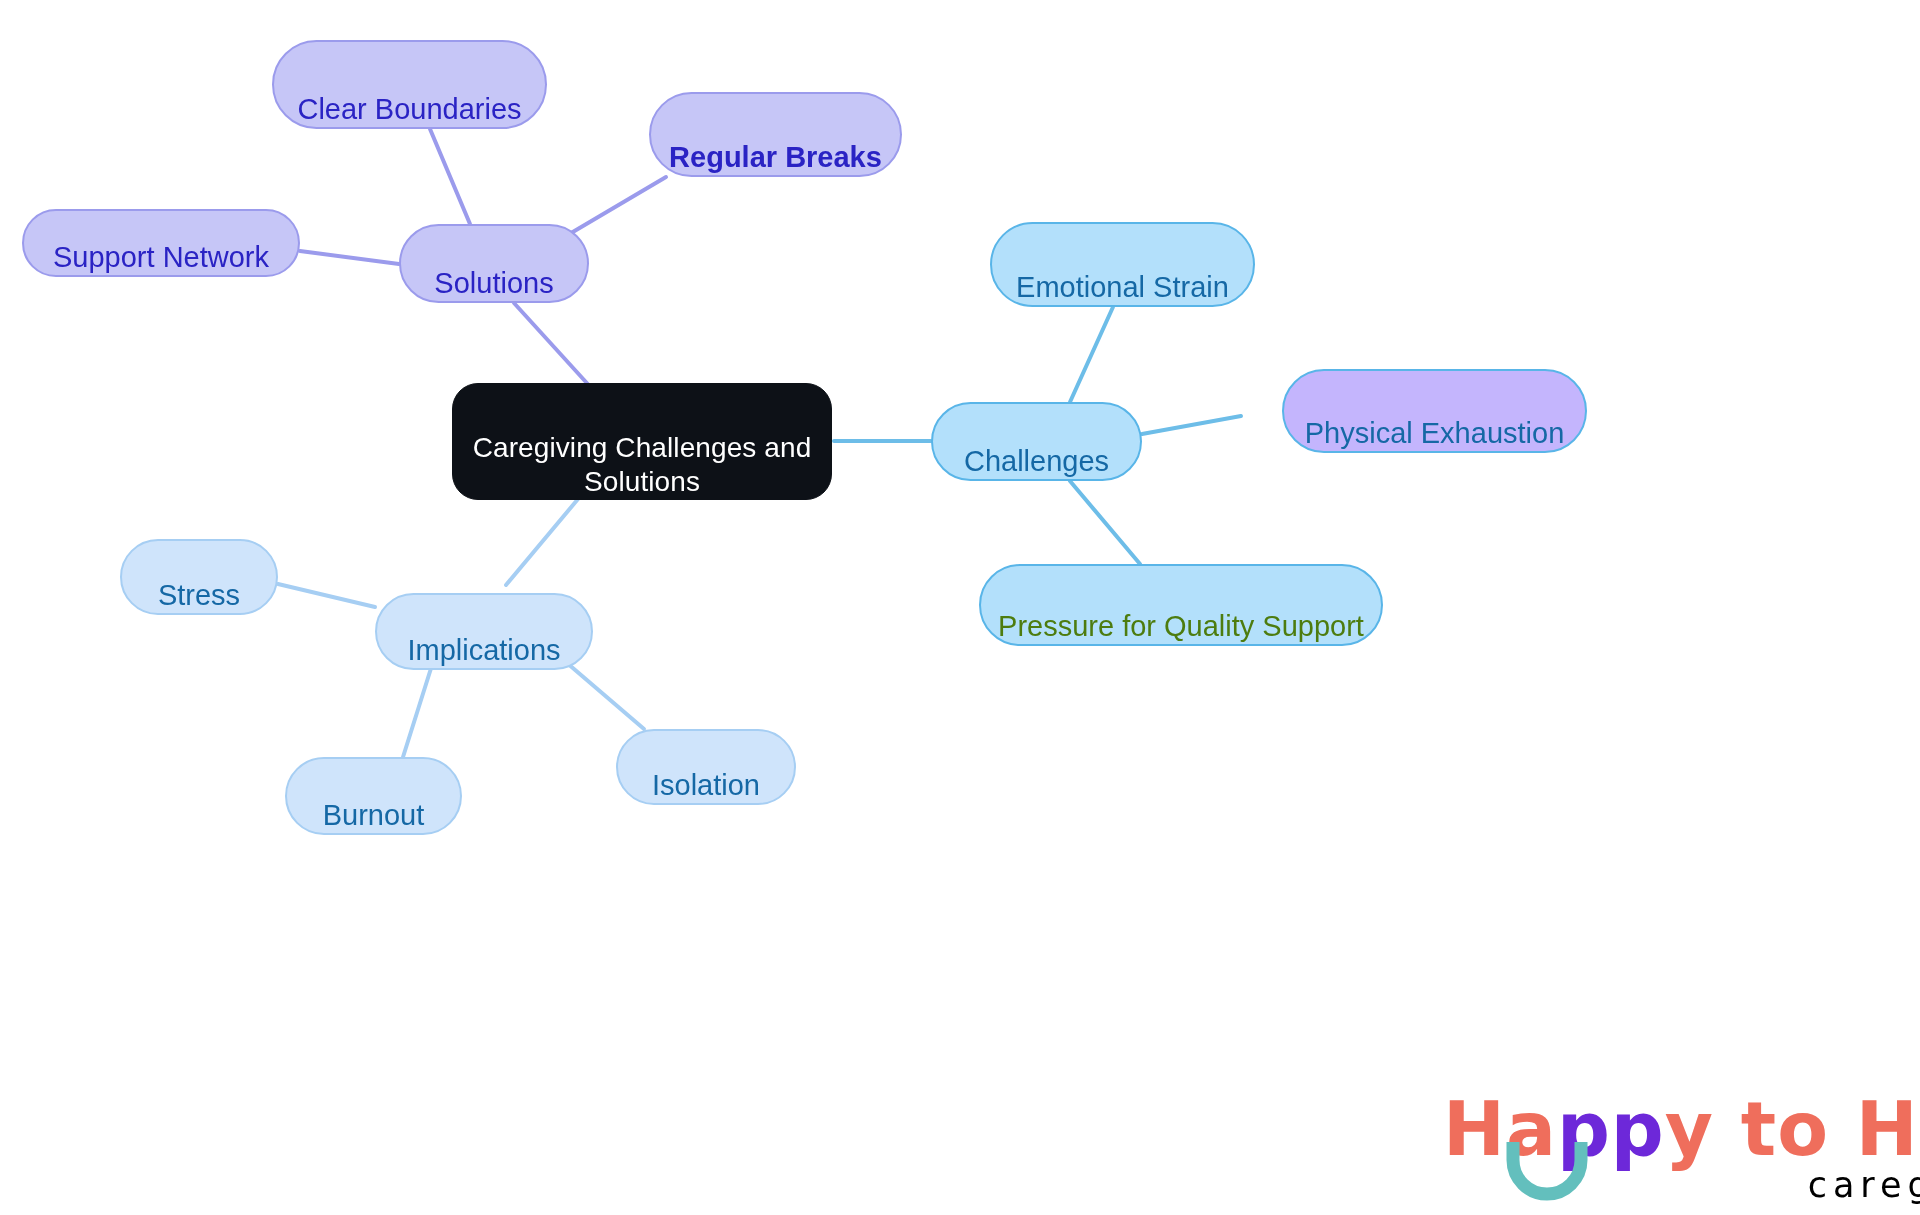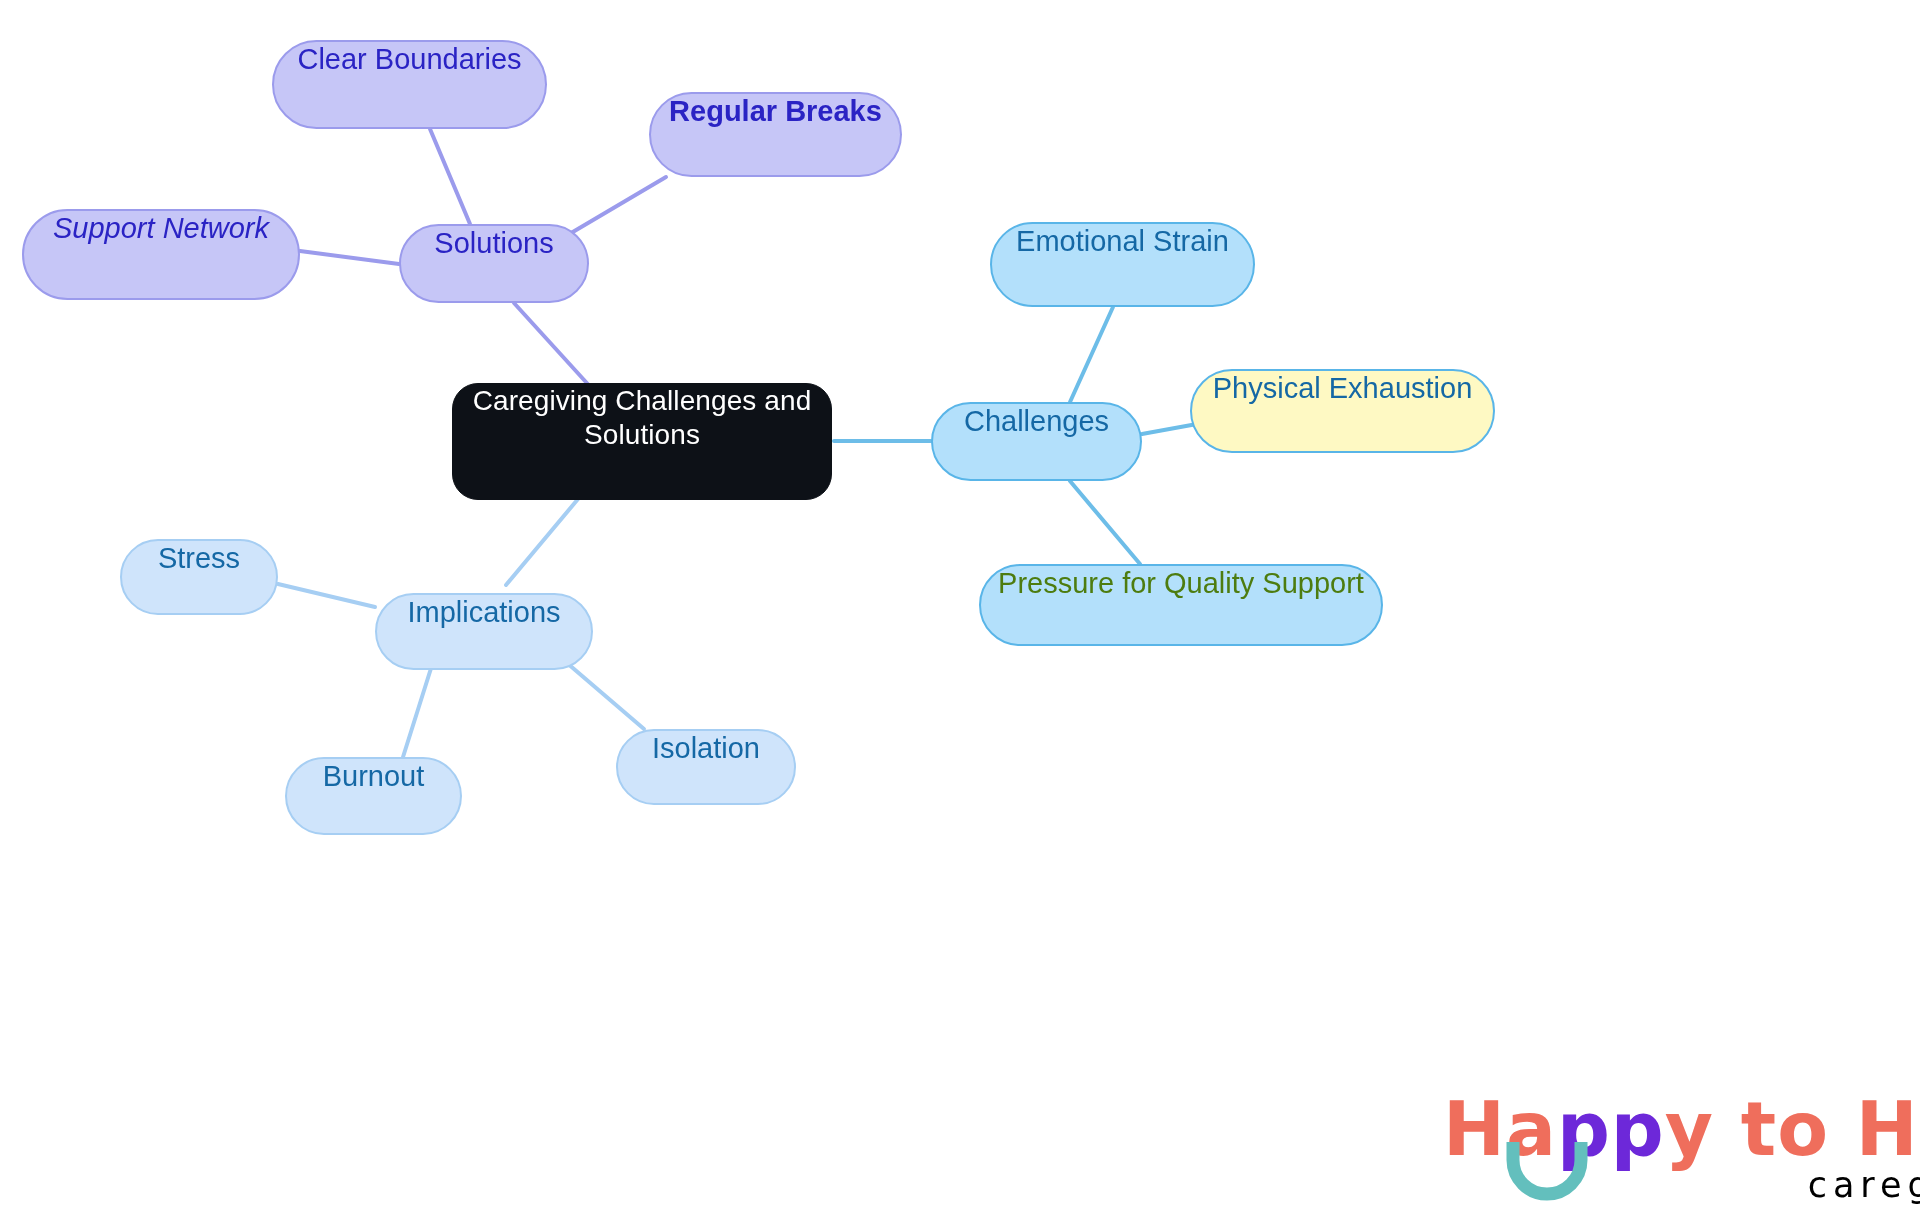--- a/index.html
+++ b/index.html
@@ -23,21 +23,21 @@
     left: 0;
     top: 0;
     width: 1920px;
     height: 1215px;
     pointer-events: none;
   }
   .node {
     position: absolute;
     box-sizing: border-box;
     display: flex;
-    align-items: flex-start;
+    align-items: flex-end;
     justify-content: center;
     text-align: center;
     border-style: solid;
     border-width: 2px;
     line-height: 1.22;
     white-space: pre-line;
     padding: 0 10px;
   }
   .node-root {
     border-radius: 26px;
@@ -98,24 +98,24 @@
       <line x1="433" y1="662" x2="403" y2="757" stroke="#a6cef3" stroke-width="4" stroke-linecap="round"></line>
       <line x1="560" y1="657" x2="644" y2="729" stroke="#a6cef3" stroke-width="4" stroke-linecap="round"></line>
     </svg>
 
   <div id="nodes">
       <div class="node node-root" style="left: 452px; top: 383px; width: 380px; height: 117px; background: rgb(13, 17, 23); border-color: rgb(13, 17, 23); color: rgb(255, 255, 255);"><span>Caregiving Challenges and
 Solutions</span></div>
       <div class="node node-branch" style="left: 399px; top: 224px; width: 190px; height: 79px; background: rgb(198, 198, 247); border-color: rgb(155, 155, 236); color: rgb(42, 35, 196);"><span>Solutions</span></div>
       <div class="node node-leaf" style="left: 272px; top: 40px; width: 275px; height: 89px; background: rgb(198, 198, 247); border-color: rgb(155, 155, 236); color: rgb(42, 35, 196);"><span>Clear Boundaries</span></div>
       <div class="node node-leaf" style="left: 649px; top: 92px; width: 253px; height: 85px; background: rgb(198, 198, 247); border-color: rgb(155, 155, 236); color: rgb(42, 35, 196); font-weight: bold;"><span>Regular Breaks</span></div>
-      <div class="node node-leaf" style="left: 22px; top: 209px; width: 278px; height: 91px; background: rgb(198, 198, 247); border-color: rgb(155, 155, 236); color: rgb(42, 35, 196); font-style: italic;"><span>Support Network</span></div>
+      <div class="node node-leaf" style="left: 22px; top: 209px; width: 278px; height: 68px; background: rgb(198, 198, 247); border-color: rgb(155, 155, 236); color: rgb(42, 35, 196);"><span>Support Network</span></div>
       <div class="node node-branch" style="left: 931px; top: 402px; width: 211px; height: 79px; background: rgb(179, 224, 251); border-color: rgb(89, 181, 232); color: rgb(21, 104, 165);"><span>Challenges</span></div>
       <div class="node node-leaf" style="left: 990px; top: 222px; width: 265px; height: 85px; background: rgb(179, 224, 251); border-color: rgb(89, 181, 232); color: rgb(21, 104, 165);"><span>Emotional Strain</span></div>
-      <div class="node node-leaf" style="left: 1190px; top: 369px; width: 305px; height: 84px; background: #fef9c3; border-color: rgb(89, 181, 232); color: rgb(21, 104, 165);"><span>Physical Exhaustion</span></div>
+      <div class="node node-leaf" style="left: 1282px; top: 369px; width: 305px; height: 84px; background: #c4b5fd; border-color: rgb(89, 181, 232); color: rgb(21, 104, 165);"><span>Physical Exhaustion</span></div>
       <div class="node node-leaf" style="left: 979px; top: 564px; width: 404px; height: 82px; background: rgb(179, 224, 251); border-color: rgb(89, 181, 232); color: #4d7c0f;"><span>Pressure for Quality Support</span></div>
       <div class="node node-branch" style="left: 375px; top: 585px; width: 218px; height: 77px; background: rgb(207, 228, 251); border-color: rgb(166, 206, 243); color: rgb(21, 104, 165); margin-top: 8px;"><span>Implications</span></div>
       <div class="node node-leaf" style="left: 120px; top: 539px; width: 158px; height: 76px; background: rgb(207, 228, 251); border-color: rgb(166, 206, 243); color: rgb(21, 104, 165);"><span>Stress</span></div>
       <div class="node node-leaf" style="left: 285px; top: 757px; width: 177px; height: 78px; background: rgb(207, 228, 251); border-color: rgb(166, 206, 243); color: rgb(21, 104, 165);"><span>Burnout</span></div>
       <div class="node node-leaf" style="left: 616px; top: 729px; width: 180px; height: 76px; background: rgb(207, 228, 251); border-color: rgb(166, 206, 243); color: rgb(21, 104, 165);"><span>Isolation</span></div>
     </div>
 
   <div id="logo" style="left: 1443px; top: 1092px;">
     <div class="logo-main"><span style="color: rgb(239, 110, 92);">Ha</span><span style="color: #6d28d9;">pp</span><span style="color: rgb(239, 110, 92);">y to </span><span style="color: rgb(239, 110, 92);">Help</span></div>
     <div class="logo-sub">caregiving</div>

